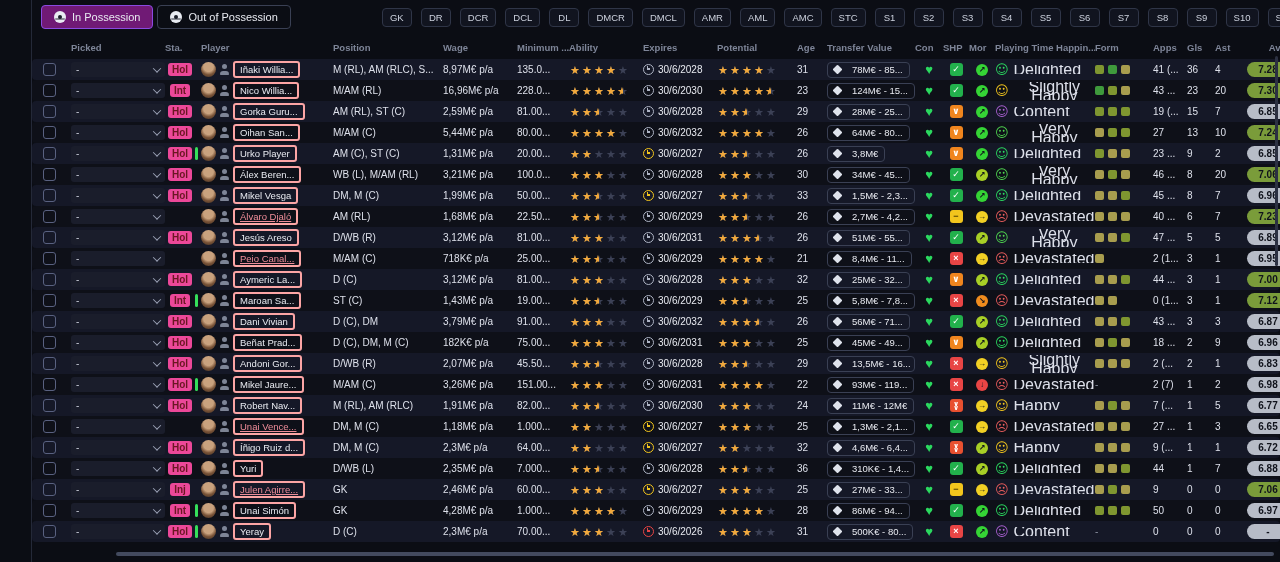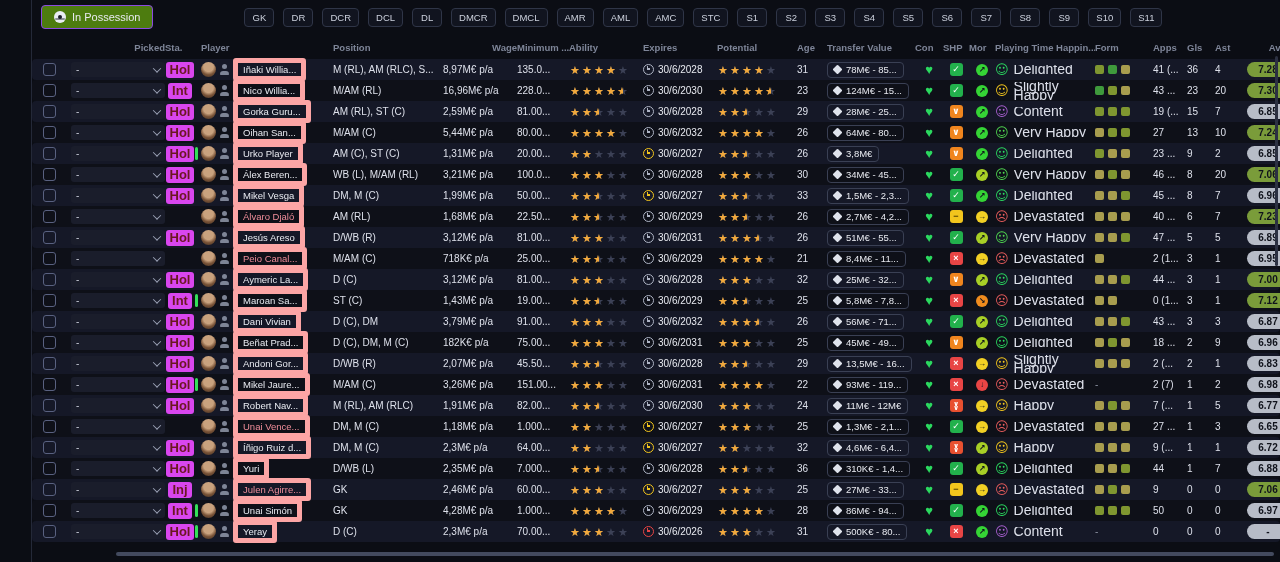--- a/index.html
+++ b/index.html
@@ -12,83 +12,83 @@
   }
   .app{position:absolute;left:31px;top:0;right:0;bottom:0;border-left:1px solid #242938;}
   
   .topbar{display:flex;align-items:center;padding:5px 6px 3px 9px;height:24px;}
   .tab{
     height:22px;display:flex;align-items:center;gap:6px;padding:0 12px;
     border:1px solid #3a4054;border-radius:4px;font-size:11px;color:#e8eaf0;
     background:transparent;cursor:pointer;white-space:nowrap;
   }
   .tab + .tab{margin-left:4px;}
-  .tab.active{background:#4d7c0f;border-color:#8a4ae0;}
+  .tab.active{background:#701a75;border-color:#8a4ae0;}
   .ballicon{width:12px;height:12px;border-radius:50%;background:#e9ecf3;position:relative;flex:0 0 auto;}
   .ballicon::after{content:"";position:absolute;left:4px;top:4px;width:4px;height:4px;border-radius:50%;background:#181c28;}
   .ballicon::before{content:"";position:absolute;left:1px;top:7px;width:10px;height:2px;background:rgba(24,28,40,.45);border-radius:2px;}
   .filters{display:flex;gap:9px;margin-left:91px;}
   .fbtn{
     background:#11141f;border:1px solid #2f3547;border-radius:4px;color:#ccd1dd;
     font-size:9.5px;padding:3px 7px;min-width:14px;text-align:center;cursor:pointer;
   }
   
   .grid{
     display:grid;align-items:center;
     grid-template-columns:30px 94px 30px 6px 132px 110px 74px 52px 74px 74px 80px 30px 88px 28px 26px 26px 100px 58px 34px 28px 30px 44px;
     padding-left:9px;
   }
   .thead{margin-top:6px;height:18px;}
   .thead .hcell{font-size:9.5px;font-weight:bold;color:#7e8598;white-space:nowrap;overflow:hidden;}
-  .hc-center{text-align:right;}
+  .hc-center{text-align:left;}
   .hc-right{text-align:right;}
   
   .tbody{margin-top:3px;}
   .row{height:21px;border-radius:4px;}
   .row:nth-child(odd){background:#151827;}
   .row:nth-child(even){background:#0e1018;}
   .cell{display:flex;align-items:center;font-size:10px;color:#dde0ea;white-space:nowrap;overflow:hidden;}
   .checkbox{width:11px;height:11px;border:1px solid #596180;border-radius:3px;margin-left:2px;}
   .dropdown{width:86px;height:15px;background:#1a1d2b;border-radius:3px;display:flex;align-items:center;justify-content:space-between;padding:0 5px;}
   .dd-val{color:#c6cad6;font-size:10px;}
   .chev{width:5px;height:5px;border-right:1.4px solid #9aa1b4;border-bottom:1.4px solid #9aa1b4;transform:rotate(45deg) translate(-1px,-1px);}
   .badge{
-    display:none;background:#d946ef;color:#6b1722;font-size:13px;font-weight:bold;
+    display:none;background:#ec4899;color:#6b1722;font-size:10px;font-weight:bold;
     border-radius:3px;padding:1.5px 4px;margin:0 auto;line-height:1;
   }
   .badge.show{display:inline-block;}
   .availbar{display:none;width:3px;height:13px;background:#35e05a;border-radius:2px;}
   .availbar.show{display:block;}
   .photo{width:15px;height:15px;border-radius:50%;flex:0 0 auto;
     background:radial-gradient(circle at 50% 32%,#c9a27e 0 38%,#7a5438 62%,#3c2b1f 100%);}
   .person{width:10px;height:11px;position:relative;margin-left:3px;flex:0 0 auto;opacity:.8;}
   .person::before{content:"";position:absolute;top:0;left:2.5px;width:5px;height:5px;border-radius:50%;background:#99a1b4;}
   .person::after{content:"";position:absolute;bottom:0;left:0.5px;width:9px;height:4.5px;border-radius:4px 4px 1px 1px;background:#99a1b4;}
   .namebox{
-    margin-left:4px;border:5px solid #fca5a5;border-radius:3px;padding:1px 5px;
+    margin-left:4px;border:2px solid #fca5a5;border-radius:3px;padding:1px 5px;
     font-size:9.5px;color:#e8eaf0;max-width:66px;overflow:hidden;white-space:nowrap;
   }
-  .namebox.alert{color:#ef8d99;}
+  .namebox.alert{color:#ef8d99;text-decoration:underline;}
   
   .stars{gap:0;}
   .st{position:relative;width:12px;height:12px;font-size:11px;line-height:12px;text-align:center;}
   .st-base{color:#3c4156;}
   .st-fill{position:absolute;left:0;top:0;width:0;overflow:hidden;color:#f2a93c;}
   .st.full .st-fill{width:100%;}
   .st.half .st-fill{width:50%;}
   
   .clock{width:9px;height:9px;border:1.2px solid #aeb4c4;border-radius:50%;position:relative;flex:0 0 auto;margin-right:4px;}
   .clock::before{content:"";position:absolute;left:3.2px;top:1.4px;width:1.2px;height:3px;background:currentColor;}
   .clock::after{content:"";position:absolute;left:3.2px;top:3.4px;width:2.8px;height:1.2px;background:currentColor;}
   .clock.normal{border-color:#aeb4c4;color:#aeb4c4;}
   .clock.warn{border-color:#f2c51d;color:#f2c51d;}
   .clock.danger{border-color:#e84545;color:#e84545;}
   .expdate{font-size:10px;color:#e8eaf0;}
   
-  .tvbox{border:1px solid #3a4054;border-radius:4px;padding:1.5px 6px;display:flex;align-items:center;gap:5px;max-width:80px;overflow:hidden;}
+  .tvbox{border:1px solid #3a4054;border-radius:4px;padding:1.5px 6px;display:flex;align-items:center;gap:11px;max-width:80px;overflow:hidden;}
   .tag{width:7px;height:7px;background:#dfe3ec;border-radius:1px;transform:rotate(45deg);flex:0 0 auto;}
   .tv-text{font-size:9.5px;color:#e8eaf0;white-space:nowrap;}
   
   .heart{color:#2bd95f;font-size:13px;line-height:13px;margin:0 auto;}
   .shp{width:13px;height:13px;border-radius:3px;margin:0 auto;display:flex;align-items:center;justify-content:center;
        color:#fff;font-size:9px;font-weight:bold;line-height:1;}
   .shp.check{background:#22b14c;}
   .shp.chevron{background:#f0851e;}
   .shp.dash{background:#f2c51d;color:#4d3c00;}
   .shp.cross{background:#e84545;}
@@ -101,21 +101,21 @@
   .mor-orange{background:#f08c1e;}
   .mor-red{background:#e84545;}
   
   .face{font-size:13px;line-height:13px;margin-right:5px;flex:0 0 auto;font-family:"DejaVu Sans",sans-serif;}
   .mood-delighted{color:#2bd95f;}
   .mood-veryhappy{color:#4fd44f;}
   .mood-happy{color:#f2c51d;}
   .mood-slightly{color:#f2c51d;}
   .mood-content{color:#a95fd0;}
   .mood-devastated{color:#e85c5c;}
-  .pth-label{font-size:14px;line-height:9px;color:#dde0ea;white-space:normal;max-height:18px;overflow:hidden;}
+  .pth-label{font-size:16px;line-height:9px;color:#dde0ea;white-space:normal;max-height:18px;overflow:hidden;text-align:center;}
   
   .c-form{gap:4px;}
   .sq{width:9px;height:9px;border-radius:2px;}
   .form-olive{background:#7f9630;}
   .form-green{background:#3f9a3c;}
   .form-khaki{background:#a89d4e;}
   .form-dash{color:#8a90a0;font-size:10px;}
   
   .c-avg{justify-content:flex-end;overflow:visible;}
   .avgpill{min-width:26px;text-align:center;padding:2px 8px;border-radius:9px;font-size:10px;font-weight:bold;color:#10131c;}
@@ -127,20 +127,24 @@
 </style>
 </head>
 <body>
 
 <div class="app">
 
   <div class="topbar">
     <div class="tab active">
       <span class="ballicon"></span>
       <span>In Possession</span>
+    </div>
+    <div class="tab">
+      <span class="ballicon"></span>
+      <span>Out of Possession</span>
     </div>
     <div class="filters" id="pos-filters">
         <div class="fbtn">GK</div>
         <div class="fbtn">DR</div>
         <div class="fbtn">DCR</div>
         <div class="fbtn">DCL</div>
         <div class="fbtn">DL</div>
         <div class="fbtn">DMCR</div>
         <div class="fbtn">DMCL</div>
         <div class="fbtn">AMR</div>

